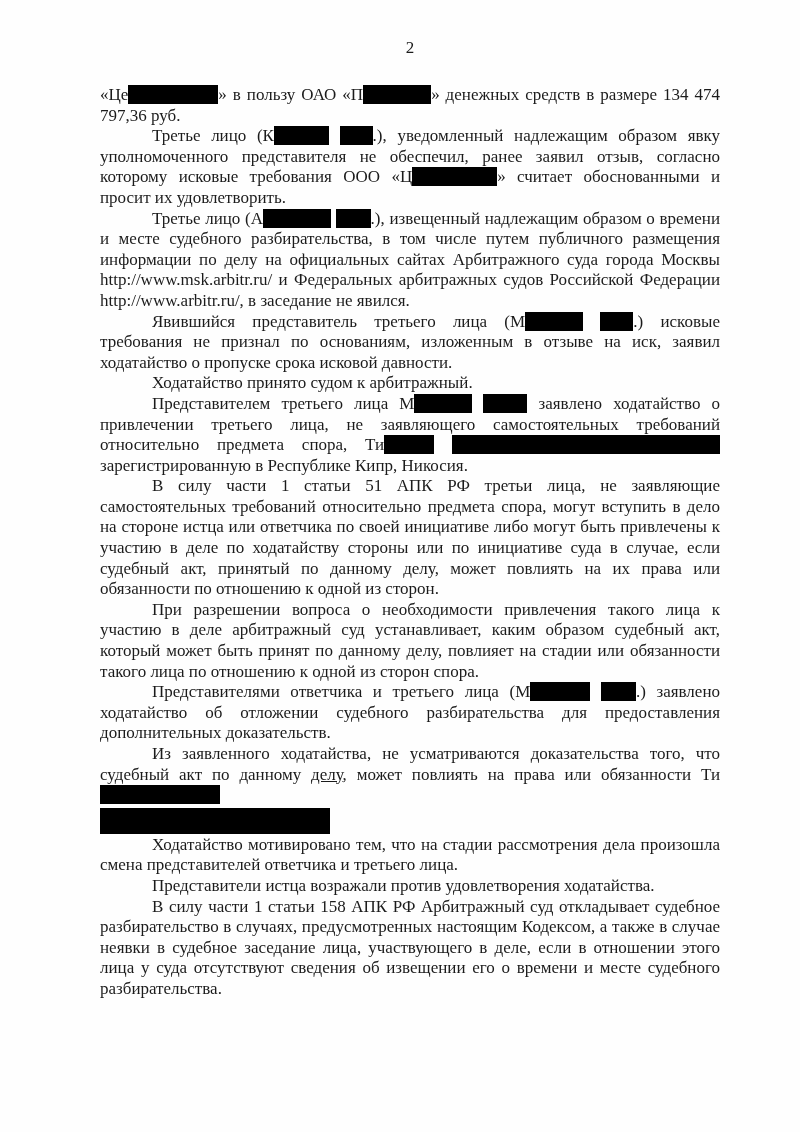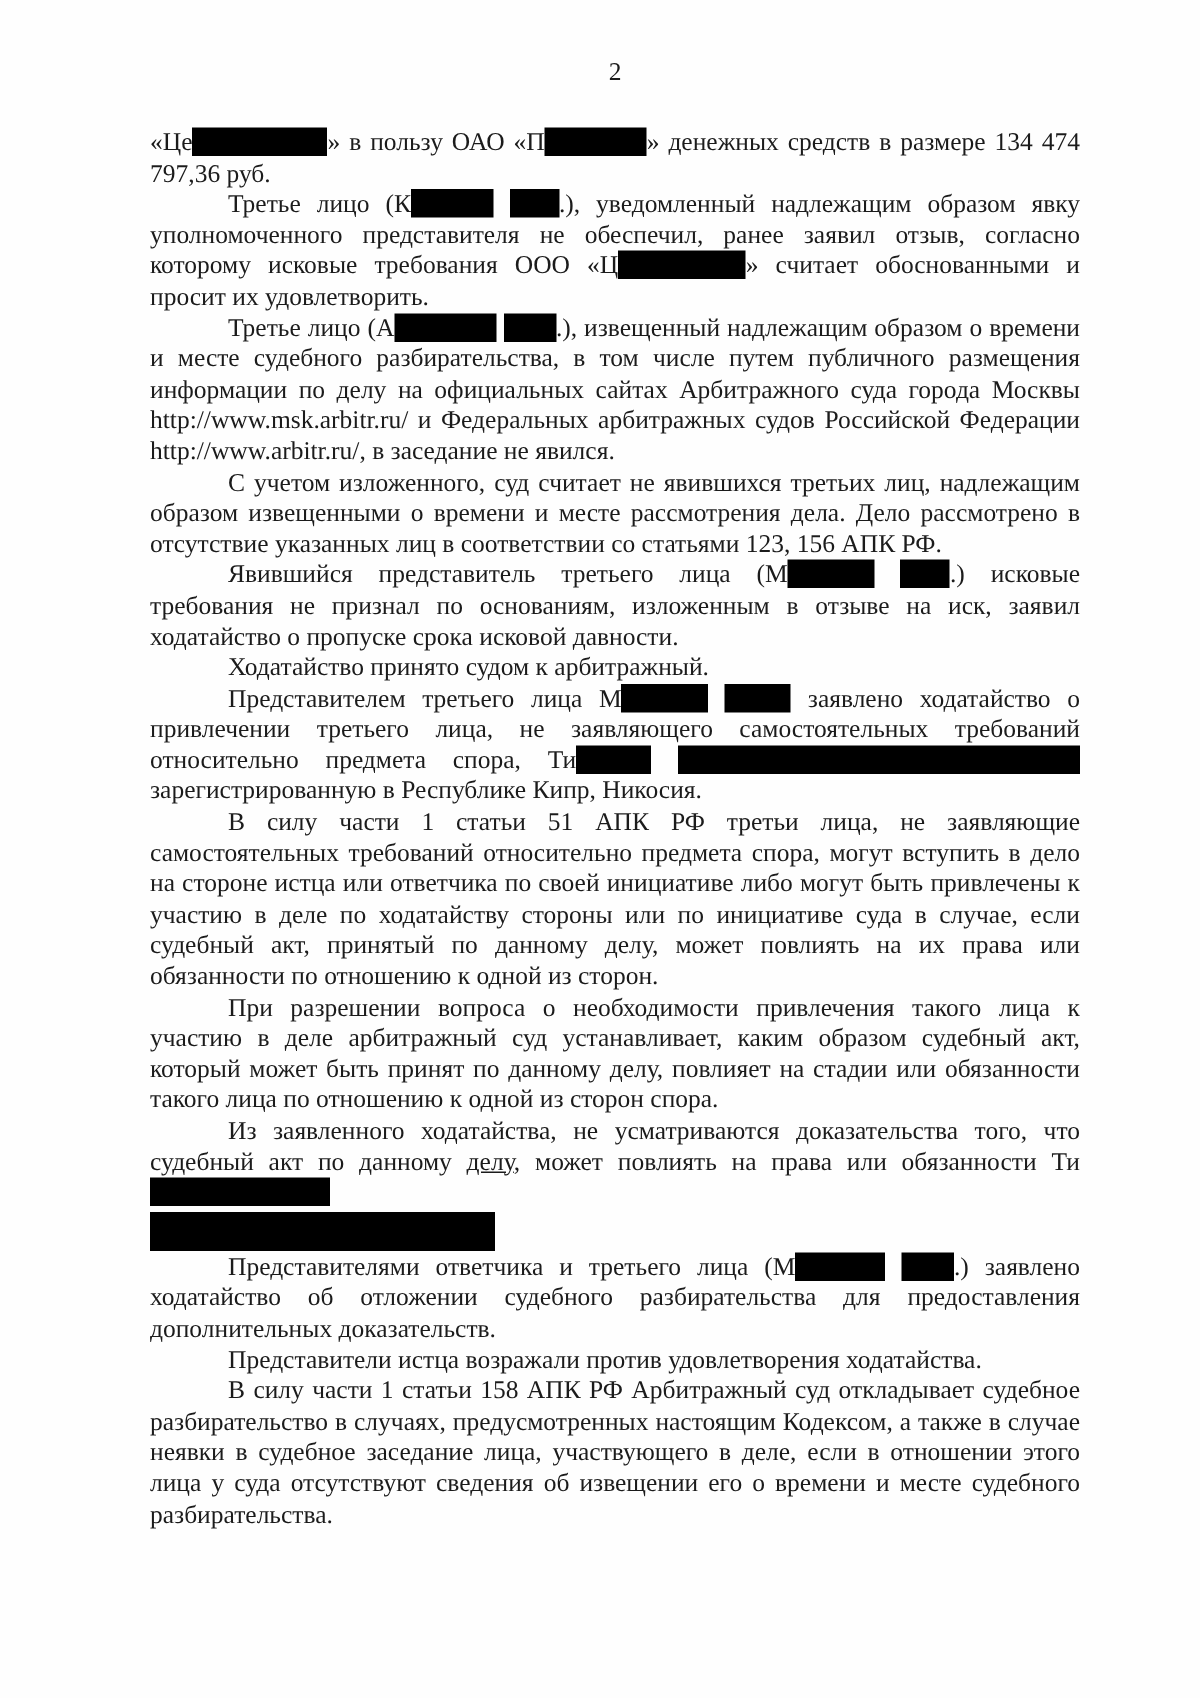--- a/index.html
+++ b/index.html
@@ -55,24 +55,24 @@
 </style>
 </head>
 <body>
 
 <div class="page">
   <div class="page-number">2</div>
   <div class="content" id="doc-body">
       <p class="para no-indent"><span>«Це</span><span class="bar" style="width: 90px; background: rgb(0, 0, 0);"></span><span>» в пользу ОАО «П</span><span class="bar" style="width: 68px; background: rgb(0, 0, 0);"></span><span>» денежных средств в размере 134 474 797,36 руб.</span></p>
       <p class="para"><span>Третье лицо (К</span><span class="bar" style="width: 55px; background: rgb(0, 0, 0);"></span><span> </span><span class="bar" style="width: 33px; background: rgb(0, 0, 0);"></span><span>.), уведомленный надлежащим образом явку уполномоченного представителя не обеспечил, ранее заявил отзыв, согласно которому исковые требования ООО «Ц</span><span class="bar" style="width: 85px; background: rgb(0, 0, 0);"></span><span>» считает обоснованными и просит их удовлетворить.</span></p>
       <p class="para"><span>Третье лицо (А</span><span class="bar" style="width: 68px; background: rgb(0, 0, 0);"></span><span> </span><span class="bar" style="width: 35px; background: rgb(0, 0, 0);"></span><span>.), извещенный надлежащим образом о времени и месте судебного разбирательства, в том числе путем публичного размещения информации по делу на официальных сайтах Арбитражного суда города Москвы http://www.msk.arbitr.ru/ и Федеральных арбитражных судов Российской Федерации http://www.arbitr.ru/, в заседание не явился.</span></p>
-      <p class="para"><span>С учетом изложенного, суд считает не явившихся третьих лиц, надлежащим образом извещенными о времени и месте рассмотрения дела. Дело рассмотрено в отсутствие указанных лиц в соответствии со статьями 123, 156 АПК РФ.</span></p>
       <p class="para"><span>Явившийся представитель третьего лица (М</span><span class="bar" style="width: 58px; background: rgb(0, 0, 0);"></span><span> </span><span class="bar" style="width: 33px; background: rgb(0, 0, 0);"></span><span>.) исковые требования не признал по основаниям, изложенным в отзыве на иск, заявил ходатайство о пропуске срока исковой давности.</span></p>
       <p class="para"><span>Ходатайство принято судом к арбитражный.</span></p>
       <p class="para"><span>Представителем третьего лица М</span><span class="bar" style="width: 58px; background: rgb(0, 0, 0);"></span><span> </span><span class="bar" style="width: 44px; background: rgb(0, 0, 0);"></span><span> заявлено ходатайство о привлечении третьего лица, не заявляющего самостоятельных требований относительно предмета спора, Ти</span><span class="bar" style="width: 50px; background: rgb(0, 0, 0);"></span><span> </span><span class="bar" style="width: 268px; background: rgb(0, 0, 0);"></span><span> зарегистрированную в Республике Кипр, Никосия.</span></p>
       <p class="para"><span>В силу части 1 статьи 51 АПК РФ третьи лица, не заявляющие самостоятельных требований относительно предмета спора, могут вступить в дело на стороне истца или ответчика по своей инициативе либо могут быть привлечены к участию в деле по ходатайству стороны или по инициативе суда в случае, если судебный акт, принятый по данному делу, может повлиять на их права или обязанности по отношению к одной из сторон.</span></p>
       <p class="para"><span>При разрешении вопроса о необходимости привлечения такого лица к участию в деле арбитражный суд устанавливает, каким образом судебный акт, который может быть принят по данному делу, повлияет на стадии или обязанности такого лица по отношению к одной из сторон спора.</span></p>
+      <p class="para"><span>Представителями ответчика и третьего лица (М</span><span class="bar" style="width: 60px; background: rgb(0, 0, 0);"></span><span> </span><span class="bar" style="width: 35px; background: rgb(0, 0, 0);"></span><span>.) заявлено ходатайство об отложении судебного разбирательства для предоставления дополнительных доказательств.</span></p>
       <p class="para"><span>Из заявленного ходатайства, не усматриваются доказательства того, что судебный акт по данному </span><span class="u">делу</span><span>, может повлиять на права или обязанности Ти</span><span class="bar" style="width: 120px; background: rgb(0, 0, 0);"></span><span class="barline" style="width: 230px; background: rgb(0, 0, 0);"></span></p>
-      <p class="para"><span>Представителями ответчика и третьего лица (М</span><span class="bar" style="width: 60px; background: rgb(0, 0, 0);"></span><span> </span><span class="bar" style="width: 35px; background: rgb(0, 0, 0);"></span><span>.) заявлено ходатайство об отложении судебного разбирательства для предоставления дополнительных доказательств.</span></p>
+      <p class="para"><span>Ходатайство мотивировано тем, что на стадии рассмотрения дела произошла смена представителей ответчика и третьего лица.</span></p>
       <p class="para"><span>Представители истца возражали против удовлетворения ходатайства.</span></p>
       <p class="para"><span>В силу части 1 статьи 158 АПК РФ Арбитражный суд откладывает судебное разбирательство в случаях, предусмотренных настоящим Кодексом, а также в случае неявки в судебное заседание лица, участвующего в деле, если в отношении этого лица у суда отсутствуют сведения об извещении его о времени и месте судебного разбирательства.</span></p>
     </div>
 </div>
 
 </body></html>

